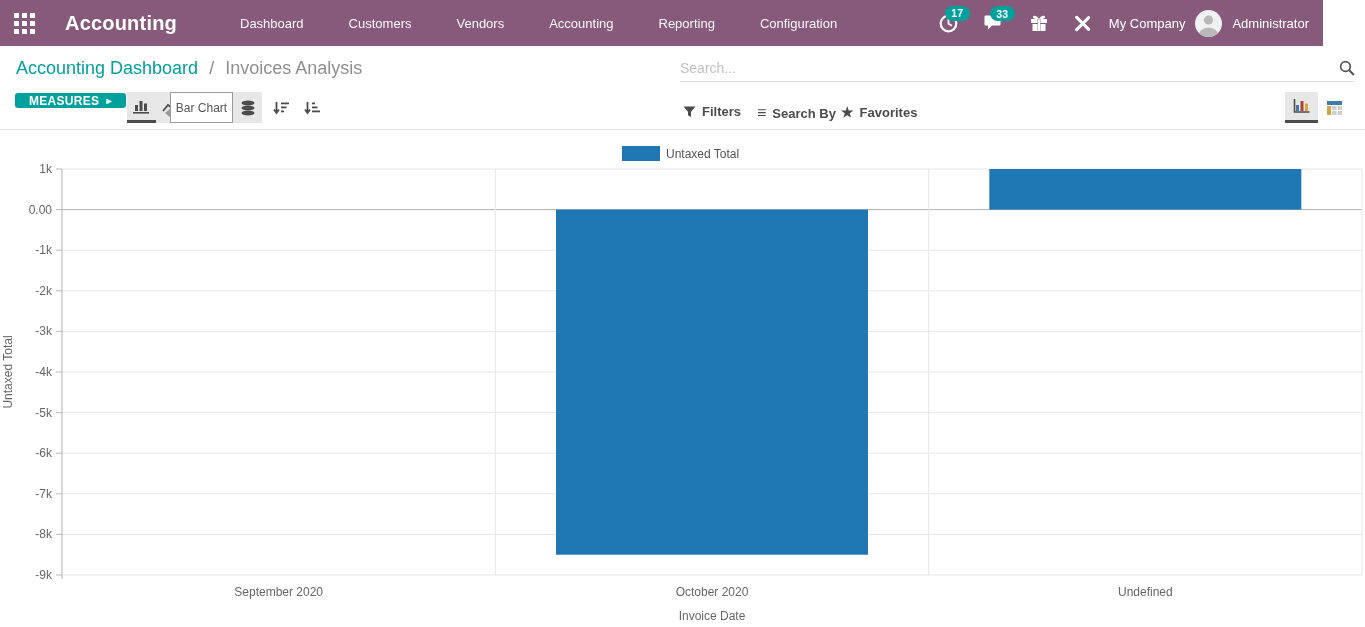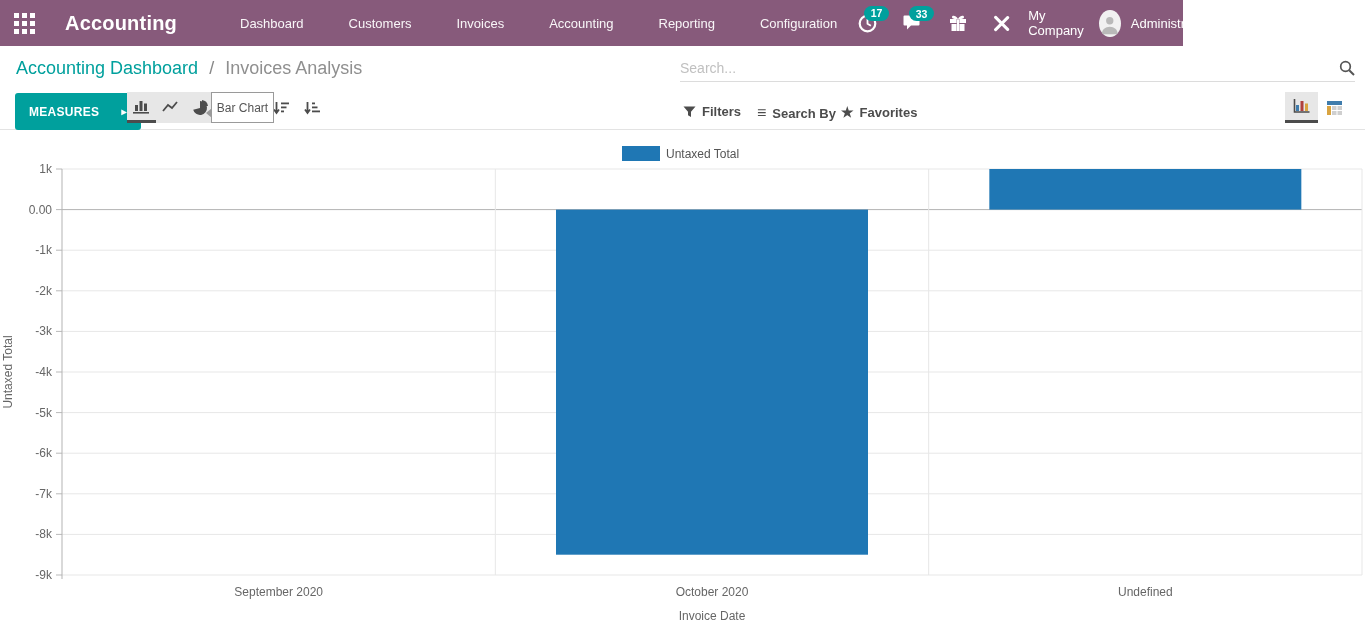--- a/index.html
+++ b/index.html
@@ -1,20 +1,20 @@
 <!DOCTYPE html>
 <html><head>
 <meta charset="utf-8">
 <style>
   * { margin:0; padding:0; box-sizing:border-box; }
   html,body { width:1365px; height:627px; background:#fff; overflow:hidden;
               font-family:"Liberation Sans", sans-serif; }
 
   
-  #navbar { position:absolute; left:0; top:0; width:1183px; height:46px;
+  #navbar { position:absolute; left:0; top:0; width:1323px; height:46px;
             background:#875A7B; display:flex; align-items:center; color:#fff; }
   #apps-grid { width:21px; height:21px; margin-left:14px; display:grid;
                grid-template-columns:repeat(3,5px); grid-template-rows:repeat(3,5px);
                gap:3px; cursor:pointer; }
   #apps-grid span { background:#fff; width:5px; height:5px; display:block; }
   #brand { font-size:20px; font-weight:bold; margin-left:30px; letter-spacing:.2px; cursor:pointer; }
   #nav-menu { display:flex; margin-left:50px; gap:19px; }
   .nav-item { font-size:13px; padding:8px 13px; cursor:pointer; white-space:nowrap;
               color:rgba(255,255,255,.95); }
   #nav-right { margin-left:auto; display:flex; align-items:center; gap:10px; padding-right:14px; }
@@ -32,31 +32,31 @@
   #breadcrumb .bc-link { color:#00A09D; cursor:pointer; }
   #breadcrumb .bc-sep { color:#888; margin:0 6px; }
   #breadcrumb .bc-current { color:#8f8f8f; }
 
   #search-bar { position:absolute; left:680px; top:8px; width:675px; height:28px;
                 border-bottom:1px solid #dcdcdc; display:flex; align-items:center; }
   #search-input { border:none; outline:none; flex:1; font-size:14px; color:#555;
                   font-family:"Liberation Sans",sans-serif; background:transparent; }
   #search-input::placeholder { color:#c0c0c0; }
 
-  #measures-btn { position:absolute; left:15px; top:47px; height:37px; background:#00A09D;
+  #measures-btn { position:absolute; left:15px; top:47px; height:15px; background:#00A09D;
                   color:#fff; border:none; font-weight:bold; font-size:12px; padding:0 14px;
                   border-radius:3px; cursor:pointer; letter-spacing:.3px;
-                  display:flex; align-items:center; gap:22px; font-family:"Liberation Sans",sans-serif;}
+                  display:flex; align-items:center; gap:7px; font-family:"Liberation Sans",sans-serif;}
   .icon-btn { position:absolute; top:46px; width:29px; height:31px; background:#e7e7e7;
               display:flex; align-items:center; justify-content:center; cursor:pointer; border:none; }
   .icon-btn.active { border-bottom:3px solid #4c4c4c; }
   .flat-btn { background:transparent; }
   #tooltip { position:absolute; left:170px; top:46px; width:63px; height:31px; background:#fff;
              border:1px solid #9a9a9a; color:#555; font-size:12px; display:flex;
-             align-items:center; justify-content:center; z-index:5;margin-left:41px; }
+             align-items:center; justify-content:center; z-index:5; }
   #tooltip:before { content:""; position:absolute; left:-6px; bottom:4px; width:0; height:0;
                     border-top:5px solid transparent; border-bottom:5px solid transparent;
                     border-right:6px solid #9a9a9a; }
 
   .search-opts { position:absolute; top:58px; font-size:13px; font-weight:bold; color:#4c4c4c;
                  display:flex; align-items:center; gap:6px; cursor:pointer; }
   #view-switcher { position:absolute; right:14px; top:46px; display:flex; }
   .vs-btn { width:33px; height:31px; display:flex; align-items:center; justify-content:center;
             cursor:pointer; background:transparent; border:none; }
   .vs-btn.active { background:#e7e7e7; border-bottom:3px solid #4c4c4c; }
@@ -81,21 +81,21 @@
       <span></span>
       <span></span>
       <span></span>
       <span></span>
       <span></span>
   </div>
   <div id="brand">Accounting</div>
   <div id="nav-menu">
       <div class="nav-item">Dashboard</div>
       <div class="nav-item">Customers</div>
-      <div class="nav-item">Invoices</div>
+      <div class="nav-item">Vendors</div>
       <div class="nav-item">Accounting</div>
       <div class="nav-item">Reporting</div>
       <div class="nav-item">Configuration</div>
     </div>
   <div id="nav-right">
     <div class="nav-icon-btn">
       <svg width="19" height="19" viewBox="0 0 19 19">
         <circle cx="9.5" cy="9.5" r="7.8" fill="none" stroke="#fff" stroke-width="2.2"></circle>
         <path d="M9.5 5v4.8l3.4 2" stroke="#fff" stroke-width="1.8" fill="none"></path>
       </svg>

